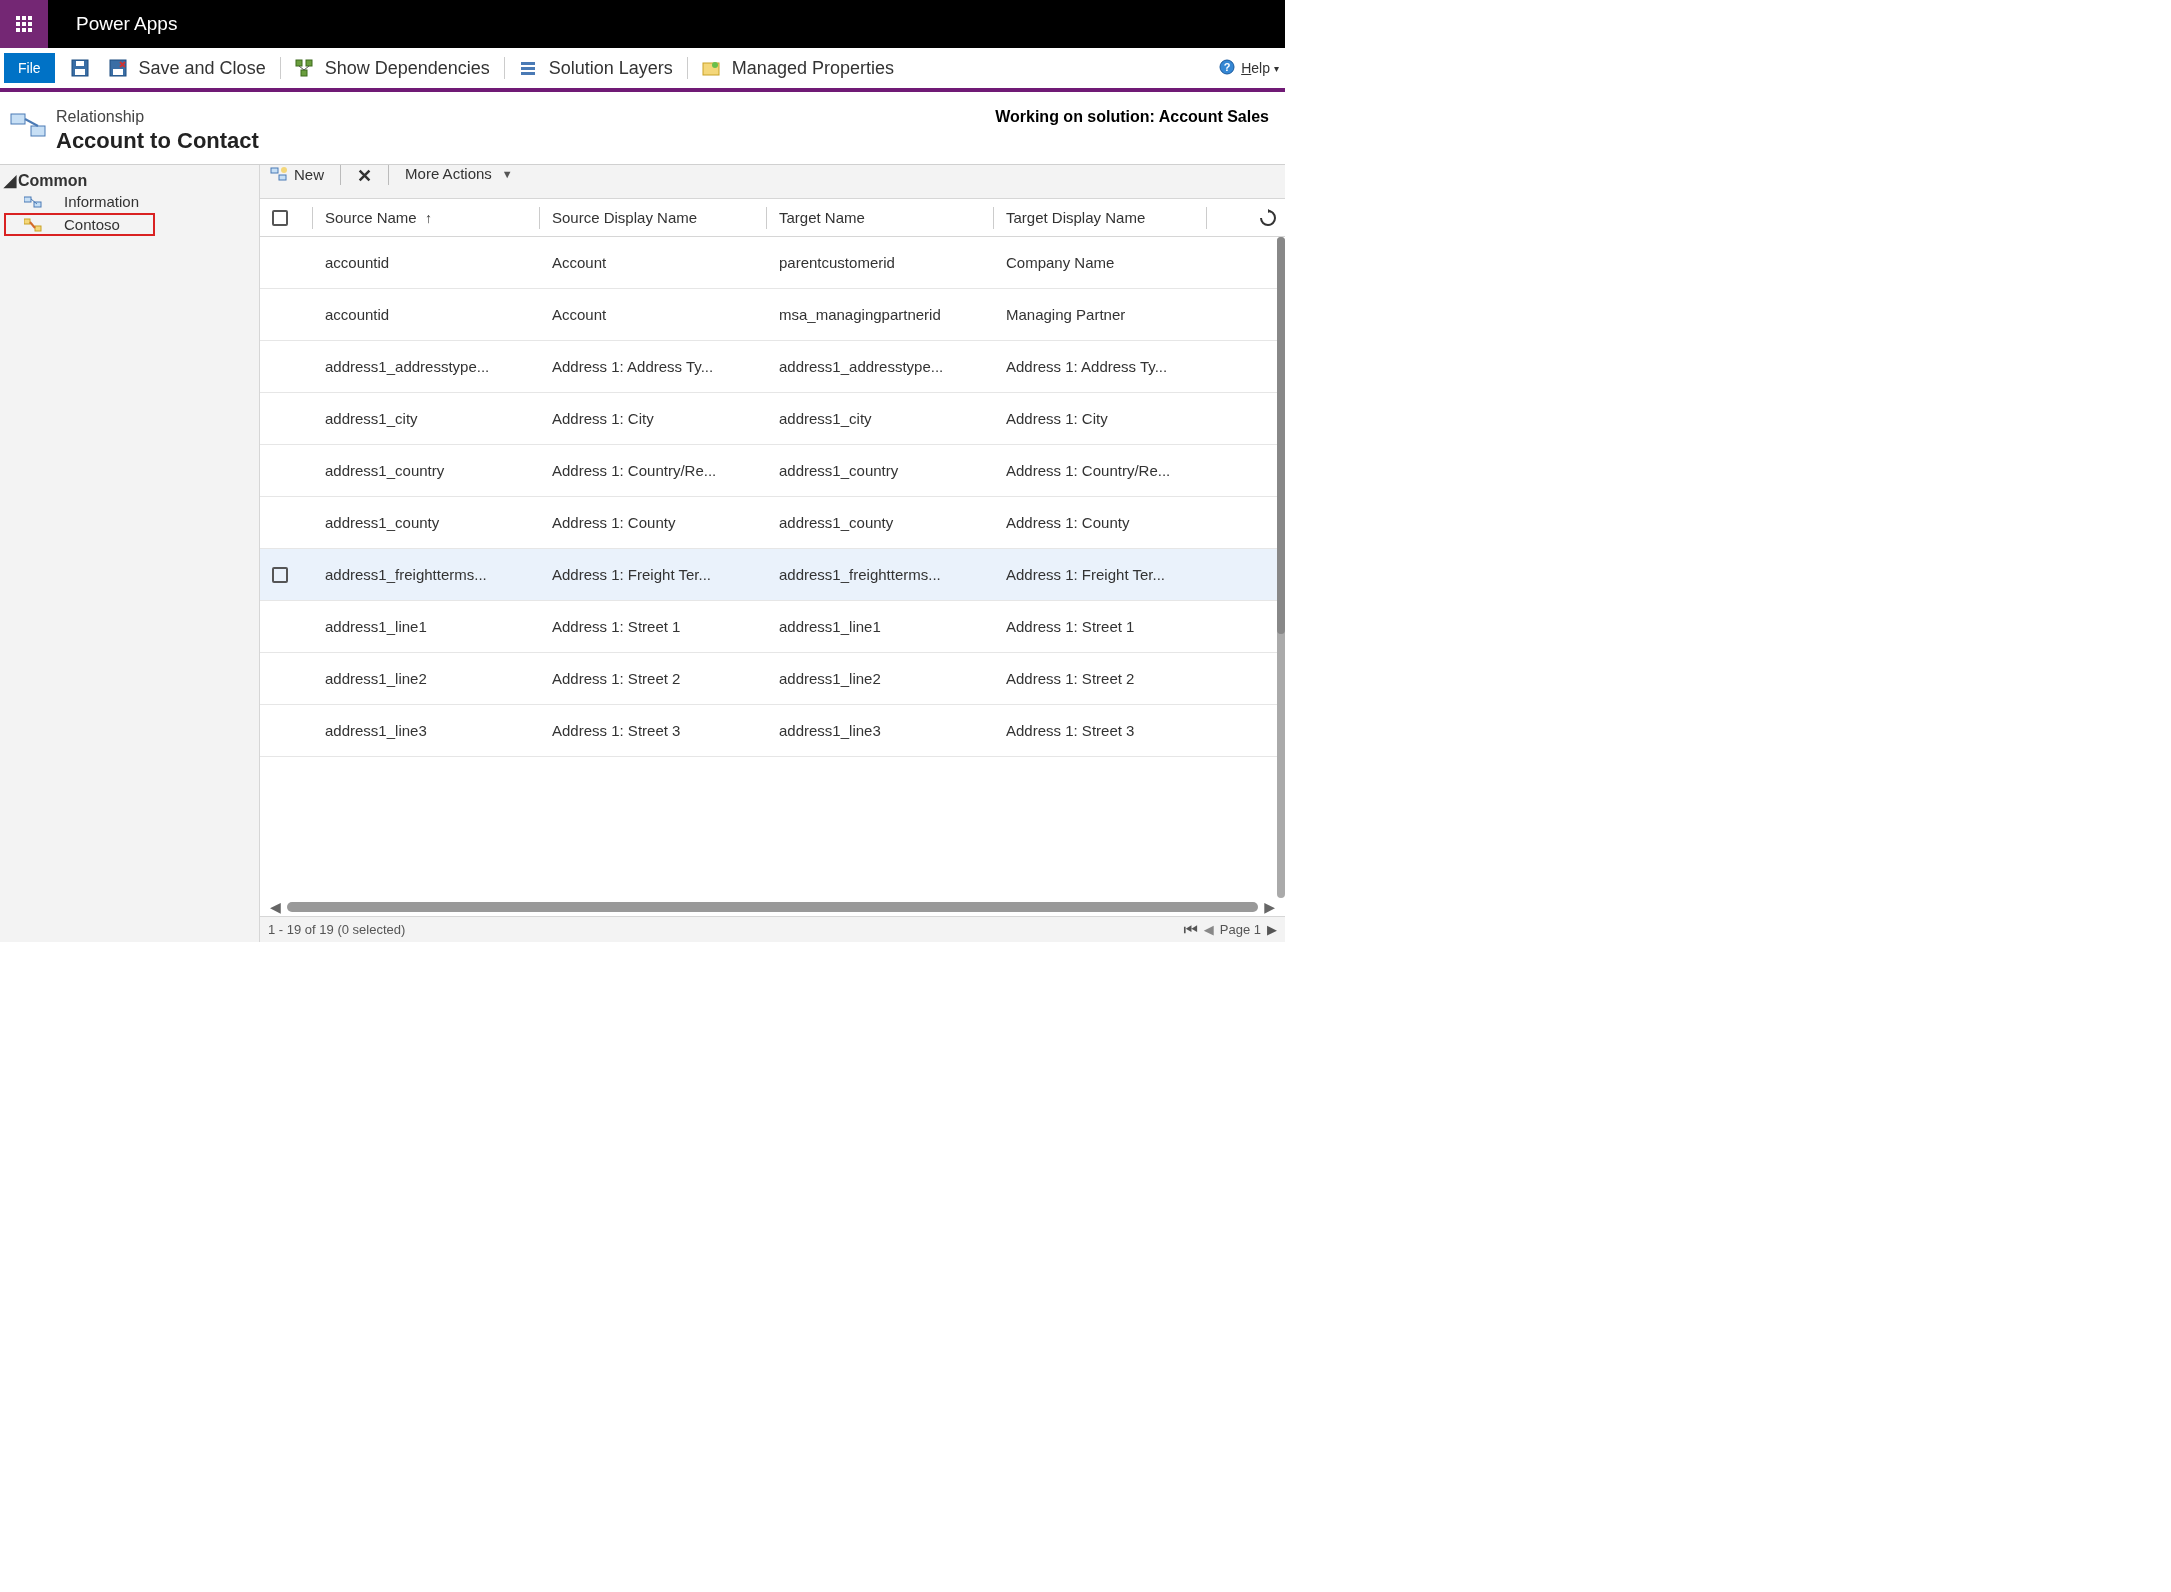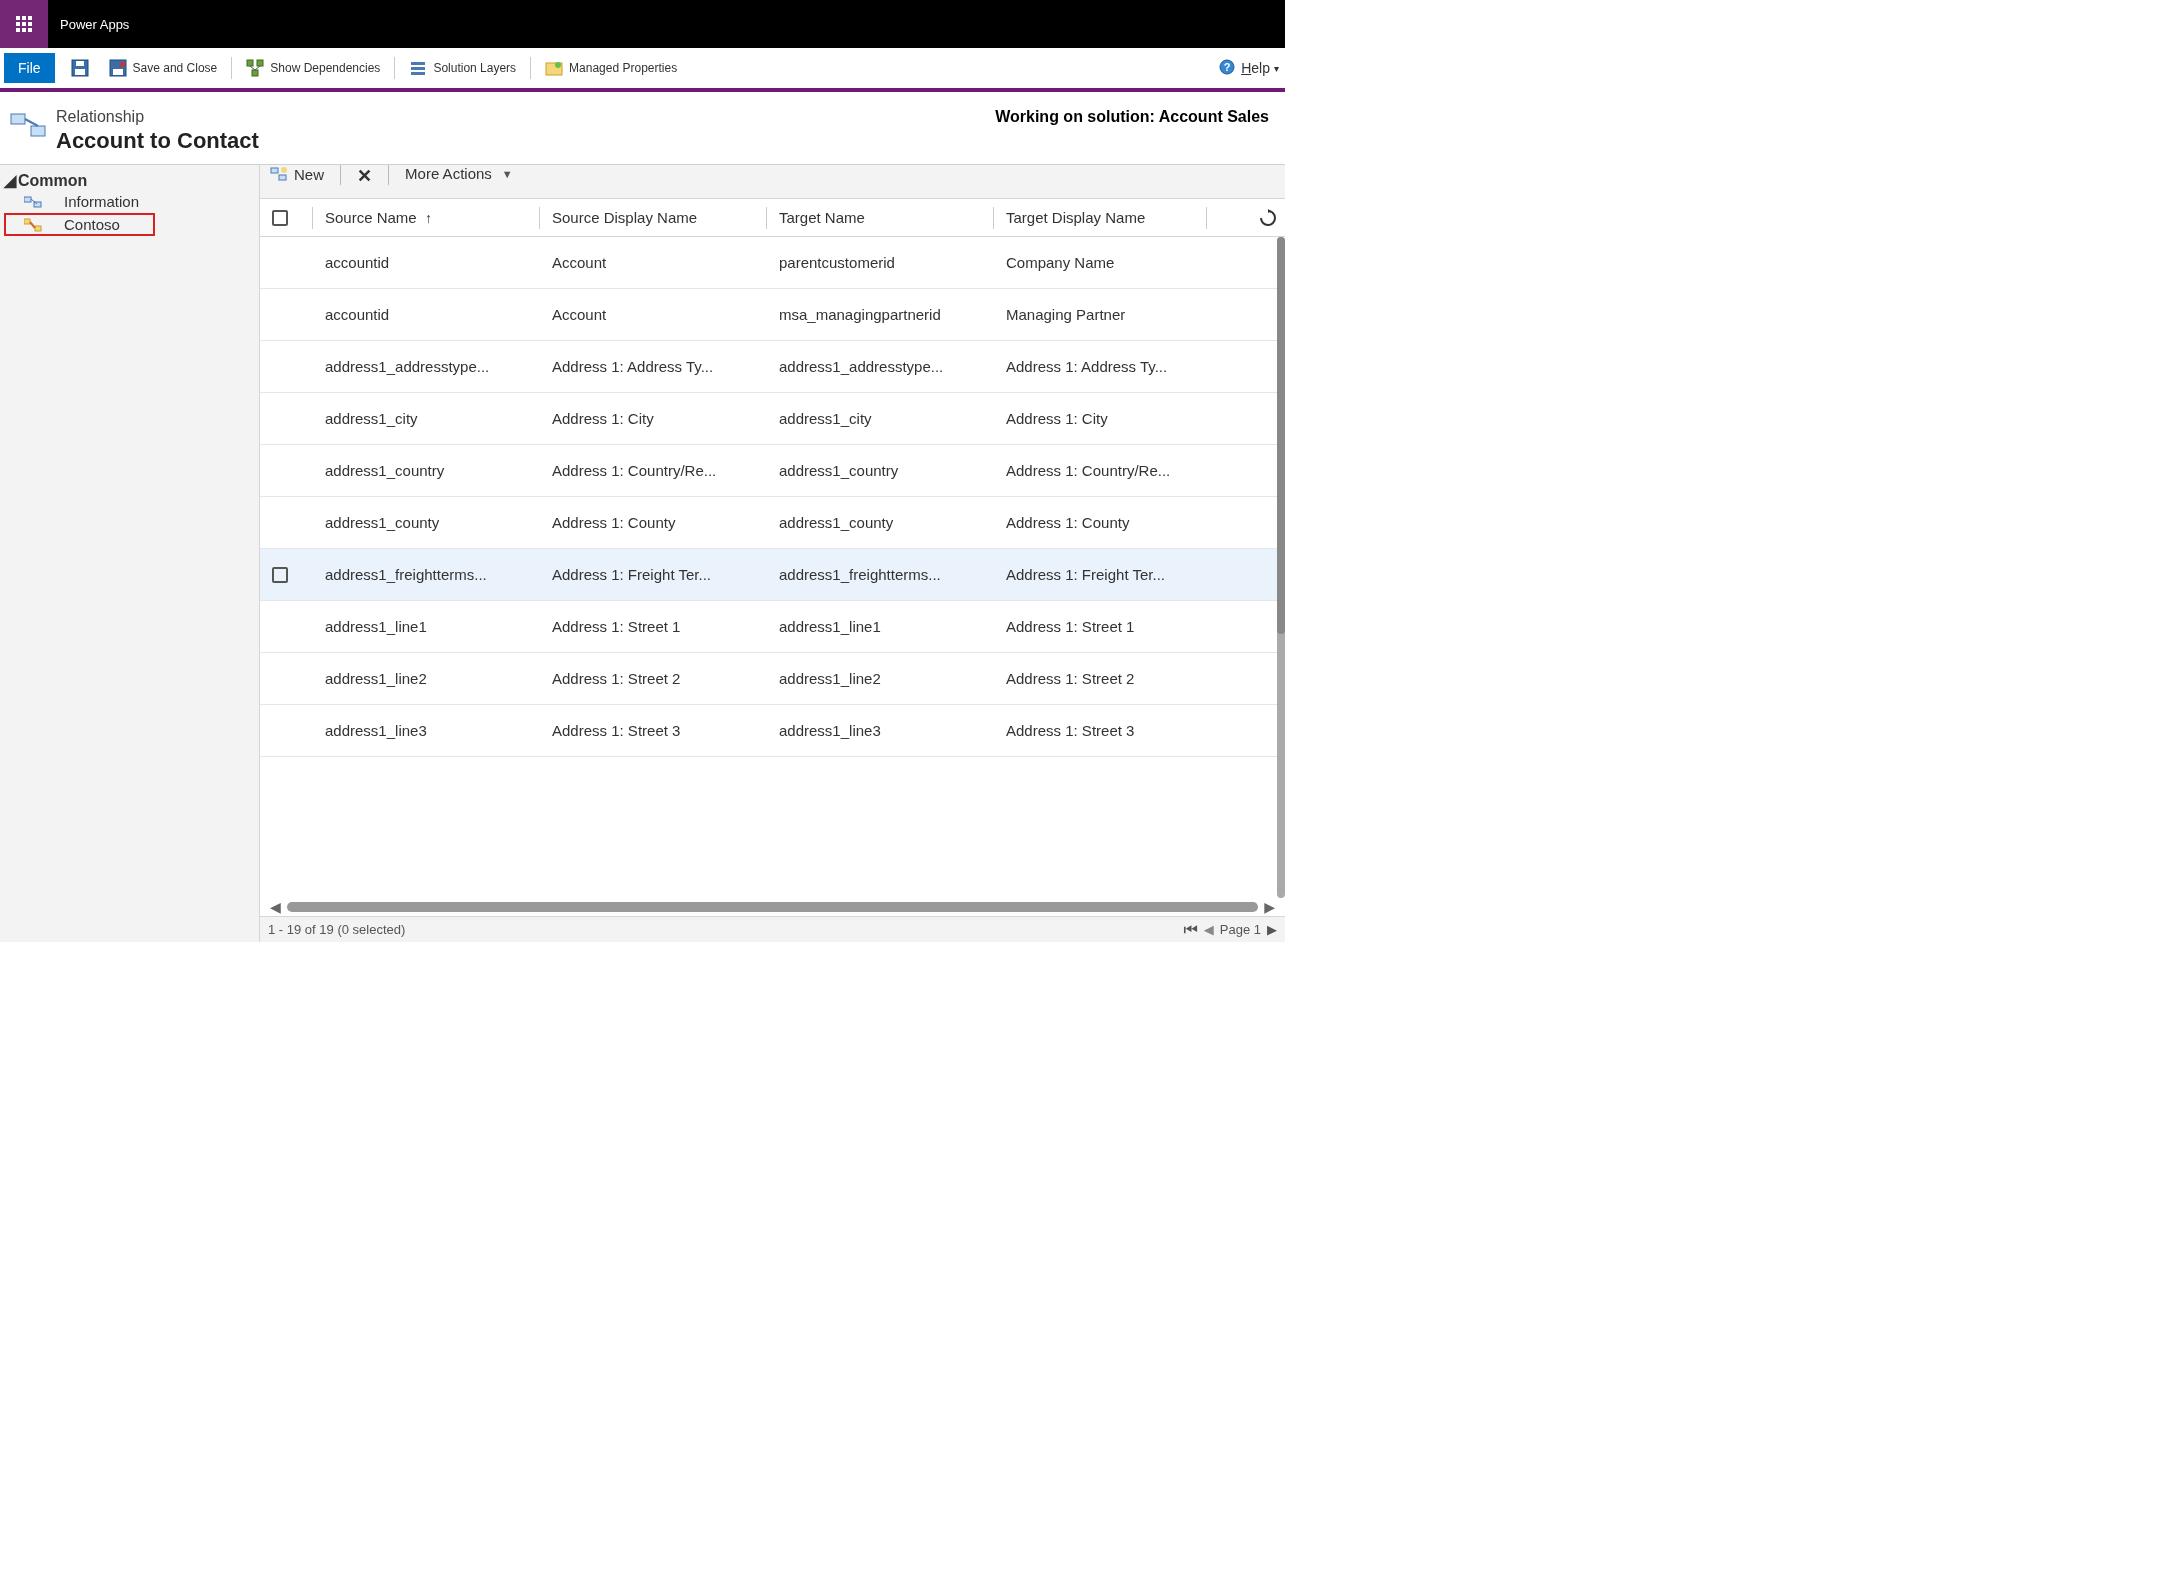--- a/index.html
+++ b/index.html
@@ -4,27 +4,27 @@
 <style>
   * { box-sizing: border-box; margin: 0; padding: 0; }
   html, body { font-family: "Segoe UI", Tahoma, sans-serif; font-size: 14px; color: #333; }
   body { width: 1285px; height: 942px; display: flex; flex-direction: column; background: #fff; }
   
   
   .topbar { background: #000; height: 48px; display: flex; align-items: stretch; color: #fff; }
   .waffle { width: 48px; background: #742774; display: flex; align-items: center; justify-content: center; }
   .waffle-grid { display: grid; grid-template-columns: repeat(3, 4px); grid-template-rows: repeat(3, 4px); gap: 2px; }
   .waffle-grid span { background: #fff; width: 4px; height: 4px; }
-  .product-name { display: flex; align-items: center; padding-left: 12px; font-size: 13px; font-weight: 400; }
+  .product-name { display: flex; align-items: center; padding-left: 28px; font-size: 19px; font-weight: 400; }
   
   
   .ribbon-wrap { border-bottom: 4px solid #701a75; }
   .ribbon { height: 40px; display: flex; align-items: center; }
   .file-btn { background: #0072C6; color: #fff; height: 30px; padding: 0 14px; display: flex; align-items: center; margin: 0 6px 0 4px; font-size: 14px; }
-  .ribbon-item { display: flex; align-items: center; gap: 6px; padding: 0 10px; height: 100%; font-size: 12px; }
+  .ribbon-item { display: flex; align-items: center; gap: 12px; padding: 0 10px; height: 100%; font-size: 18px; }
   .ribbon-sep { width: 1px; height: 22px; background: #ccc; margin: 0 4px; }
   .ribbon .icon { width: 18px; height: 18px; display: inline-block; }
   .help-area { margin-left: auto; display: flex; align-items: center; gap: 4px; padding-right: 6px; }
   .help-area .u { text-decoration: underline; }
   
   
   .page-header { display: flex; align-items: flex-start; padding: 16px 10px 10px 10px; gap: 10px; }
   .entity-icon { width: 36px; height: 30px; display: inline-block; margin-top: 2px; }
   .header-texts { flex: 1; }
   .header-eyebrow { font-size: 16px; color: #444; }

